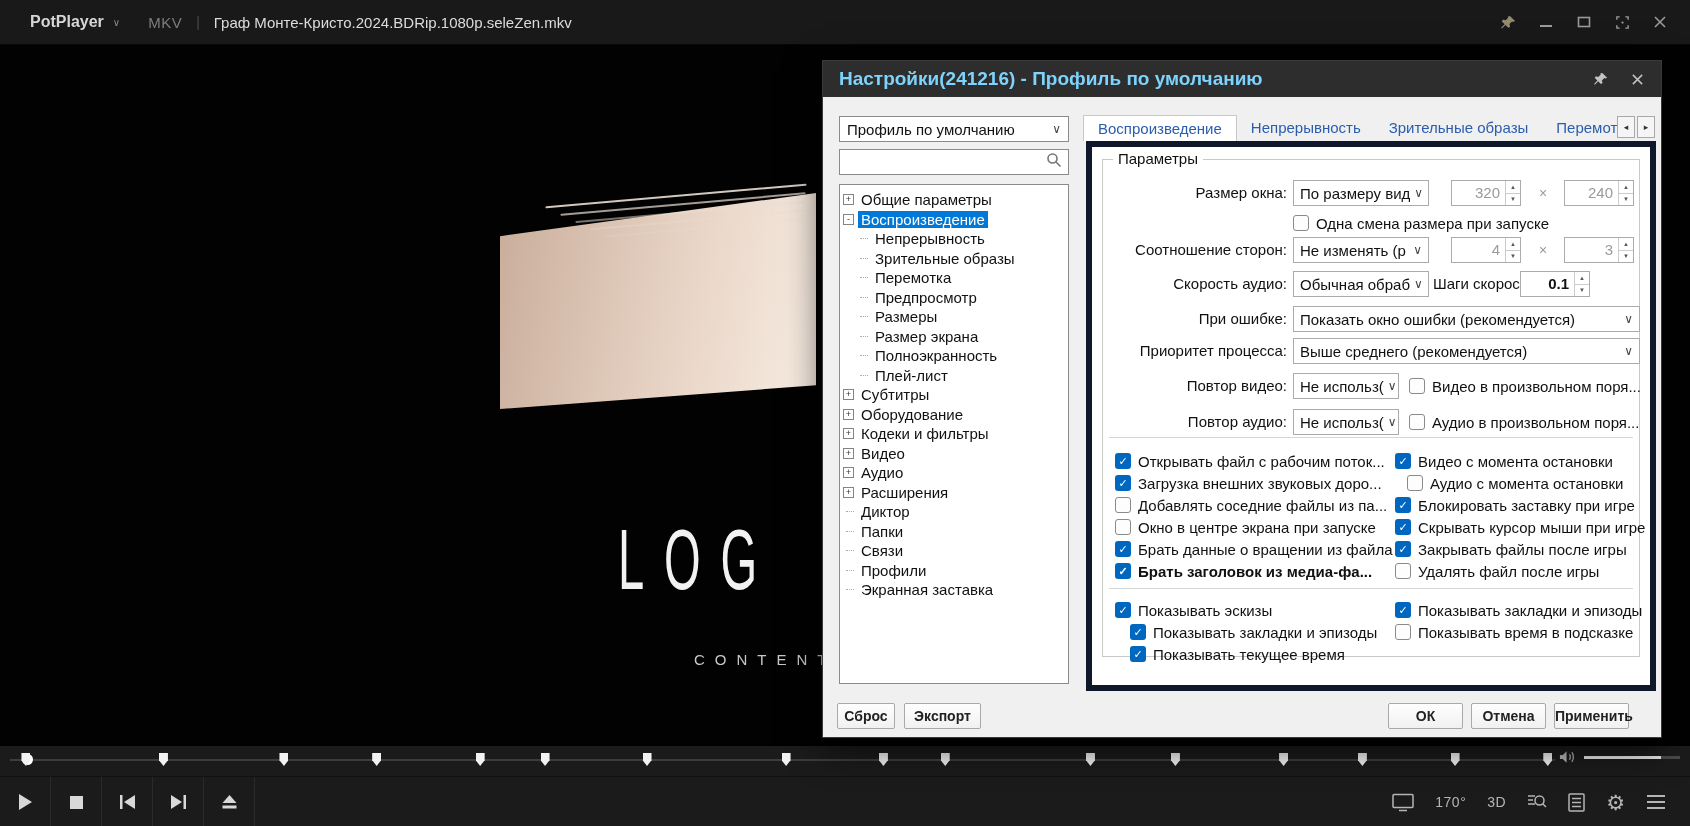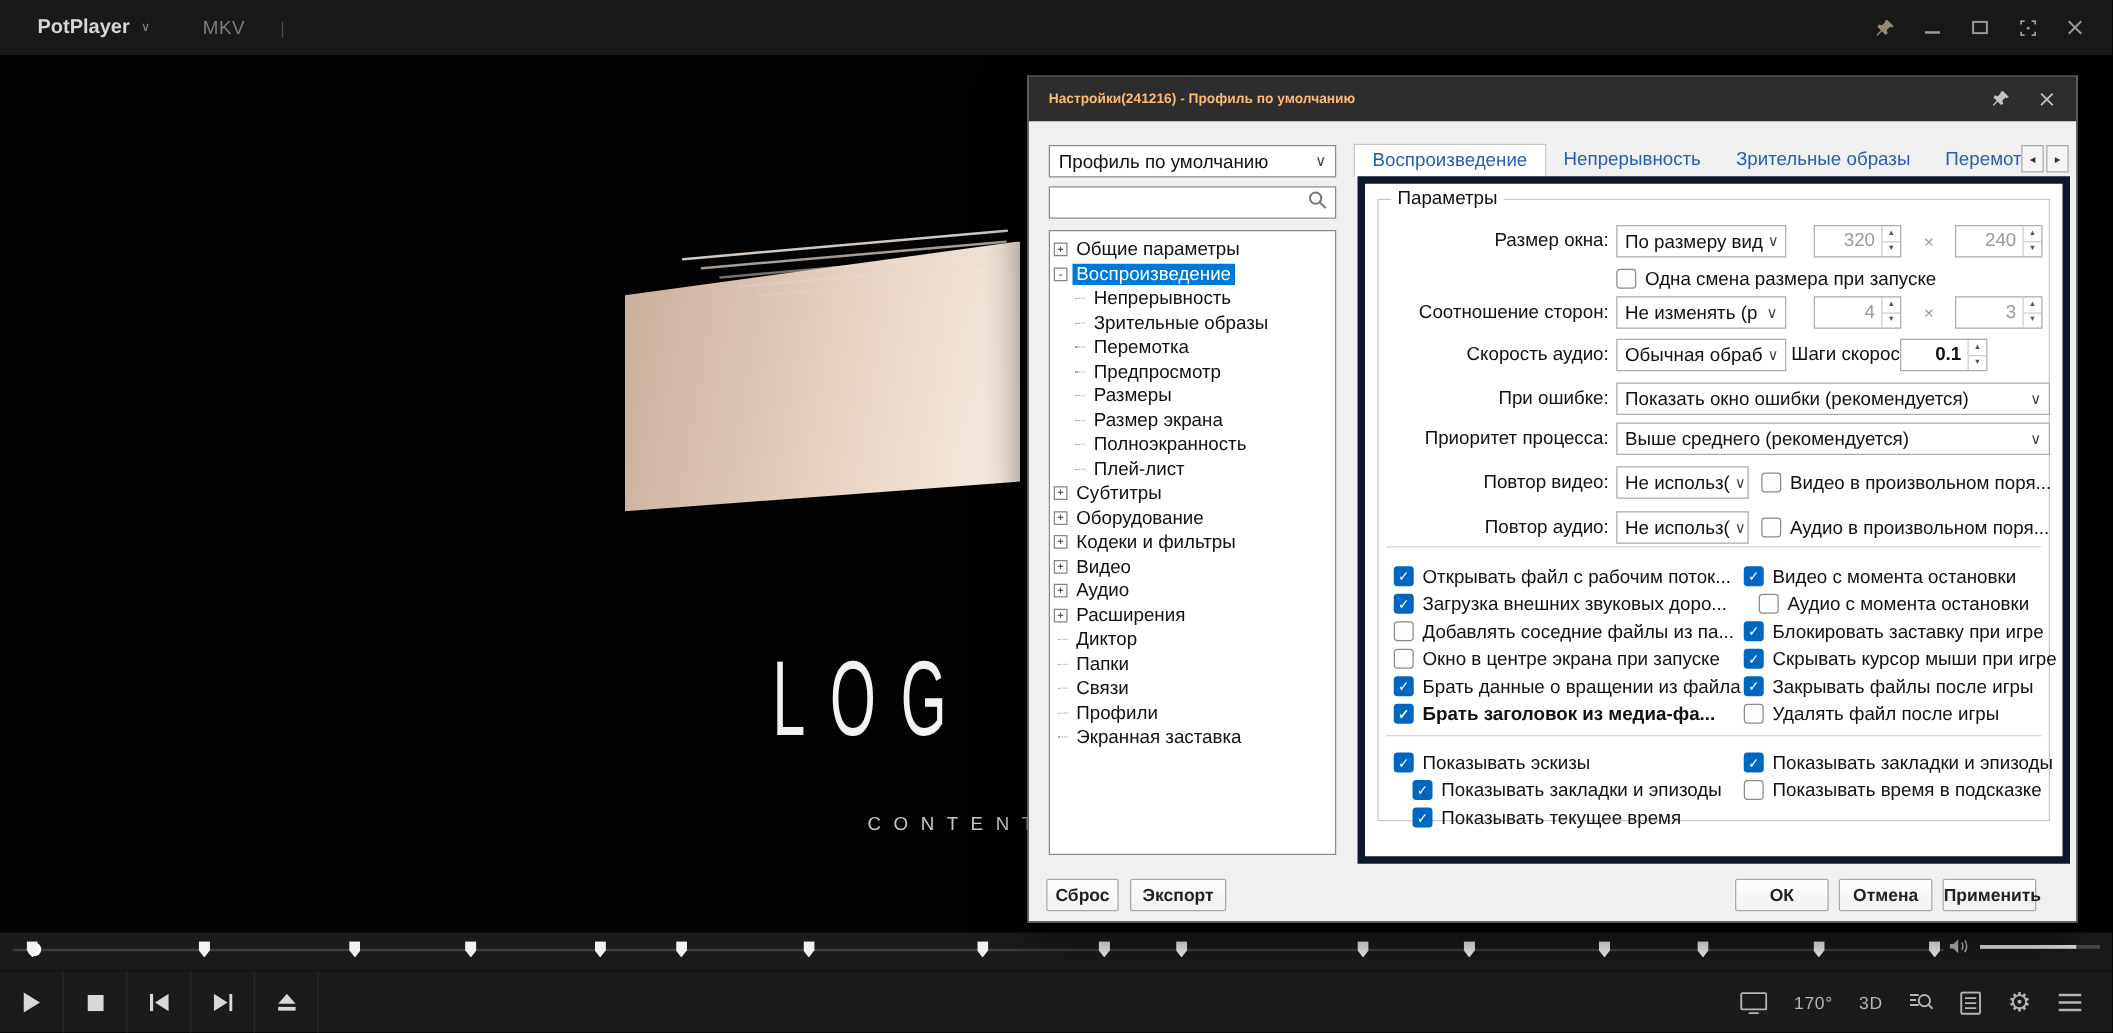--- a/index.html
+++ b/index.html
@@ -2,21 +2,21 @@
 <html><head>
 <meta charset="utf-8">
 <style>
   * { margin:0; padding:0; box-sizing:border-box; }
   html,body { width:1690px; height:826px; background:#000; overflow:hidden;
     font-family:"Liberation Sans", sans-serif; }
   .stage { position:relative; width:1690px; height:826px; background:#050505; }
 
   
   .titlebar { position:absolute; left:0; top:0; width:1690px; height:45px;
-    background:#191919; border-bottom:1px solid #060606; display:flex; align-items:center;gap:14px; }
+    background:#191919; border-bottom:1px solid #060606; display:flex; align-items:center; }
   .app-btn { display:flex; align-items:center; gap:9px; padding:0 22px 0 30px; height:100%; }
   .app-name { color:#d6d6d6; font-size:16px; font-weight:bold; }
   .app-chev { color:#8a8a8a; font-size:10px; }
   .tb-format { color:#7d7d7d; font-size:15px; letter-spacing:.5px; margin-left:6px; }
   .tb-sep { color:#4a4a4a; margin:0 14px; font-size:14px; }
   .tb-file { color:#dcdcdc; font-size:15px; }
   .win-btns { margin-left:auto; display:flex; align-items:center; gap:22px; padding-right:22px; }
   .win-btn { width:16px; height:16px; display:flex; align-items:center; justify-content:center; color:#9a9a9a; }
 
   
@@ -30,21 +30,21 @@
   .s5{left:605px;top:182px;width:198px;opacity:.22;}
   .film-logo { position:absolute; left:618px; top:466px; color:#f2f2f2; font-size:76px; font-weight:100;
     letter-spacing:32px; transform:scaleX(.62) scaleY(1.12); transform-origin:left top; white-space:nowrap; }
   .film-sub { position:absolute; left:694px; top:606px; color:#c8c8c8; font-size:15px; font-weight:300;
     letter-spacing:10px; white-space:nowrap; }
 
   
   .dlg { position:absolute; left:822px; top:60px; width:840px; height:678px; background:#f0f0f0;
     border:1px solid #3a3a3a; box-shadow:0 10px 34px rgba(0,0,0,.65); z-index:10; }
   .dlg-tb { height:36px; background:#2d2d2d; display:flex; align-items:center; padding:0 16px; }
-  .dlg-title { color:#fdba74; font-size:11px; font-weight:bold; }
+  .dlg-title { color:#7dd3fc; font-size:19px; font-weight:bold; }
   .dlg-tb-icons { margin-left:auto; display:flex; align-items:center; gap:20px; }
   .dlg-tb-icons .win-btn { color:#c2c2c2; }
   .dlg-body { position:relative; height:640px; }
 
   .profile { position:absolute; left:16px; top:19px; width:230px; height:26px; background:#fff;
     border:1px solid #8a8a8a; display:flex; align-items:center; justify-content:space-between;
     padding:0 7px; font-size:15px; color:#111; }
   .chev { color:#444; font-size:12px; flex:none; margin-left:4px; }
   .search { position:absolute; left:16px; top:52px; width:230px; height:26px; background:#fff;
     border:1px solid #8a8a8a; display:flex; align-items:center; justify-content:flex-end; padding:0 6px; }
@@ -134,20 +134,21 @@
 
 <div class="stage">
 
   <div class="titlebar">
     <div class="app-btn">
       <span class="app-name">PotPlayer</span>
       <span class="app-chev">∨</span>
     </div>
     <span class="tb-format">MKV</span>
     <span class="tb-sep">|</span>
+    <span class="tb-file">Граф Монте-Кристо.2024.BDRip.1080p.seleZen.mkv</span>
     <div class="win-btns">
       <span class="win-btn">
         <svg width="15" height="15" viewBox="0 0 16 16">
             <path d="M9.5 1l5.5 5.5-2.2 1-1-.6-2.8 2.8.8 2.8-2 1.2-3-3-3.8 3.8-.9-.9 3.8-3.8-3-3 1.2-2 2.8.8L7.7 2.8l-.6-1z" fill="#98релб" fill-opacity="0"></path>
             <path d="M9.5 1l5.5 5.5-2.2 1-1-.6-2.8 2.8.8 2.8-2 1.2-3-3-3.8 3.8-.9-.9 3.8-3.8-3-3 1.2-2 2.8.8L7.7 2.8l-.6-1z" fill="#958a72"></path>
           </svg>
       </span>
       <span class="win-btn">
         <svg width="14" height="14" viewBox="0 0 14 14">
             <rect x="1" y="10" width="12" height="2" fill="#9a9a9a"></rect>

